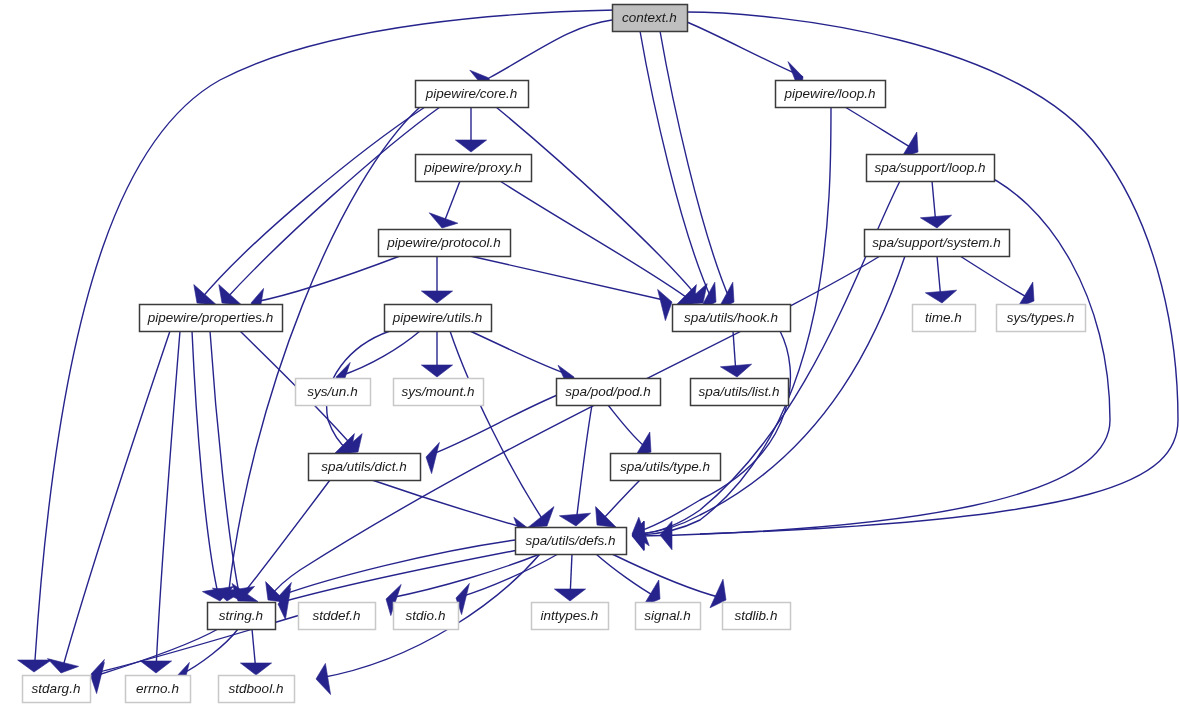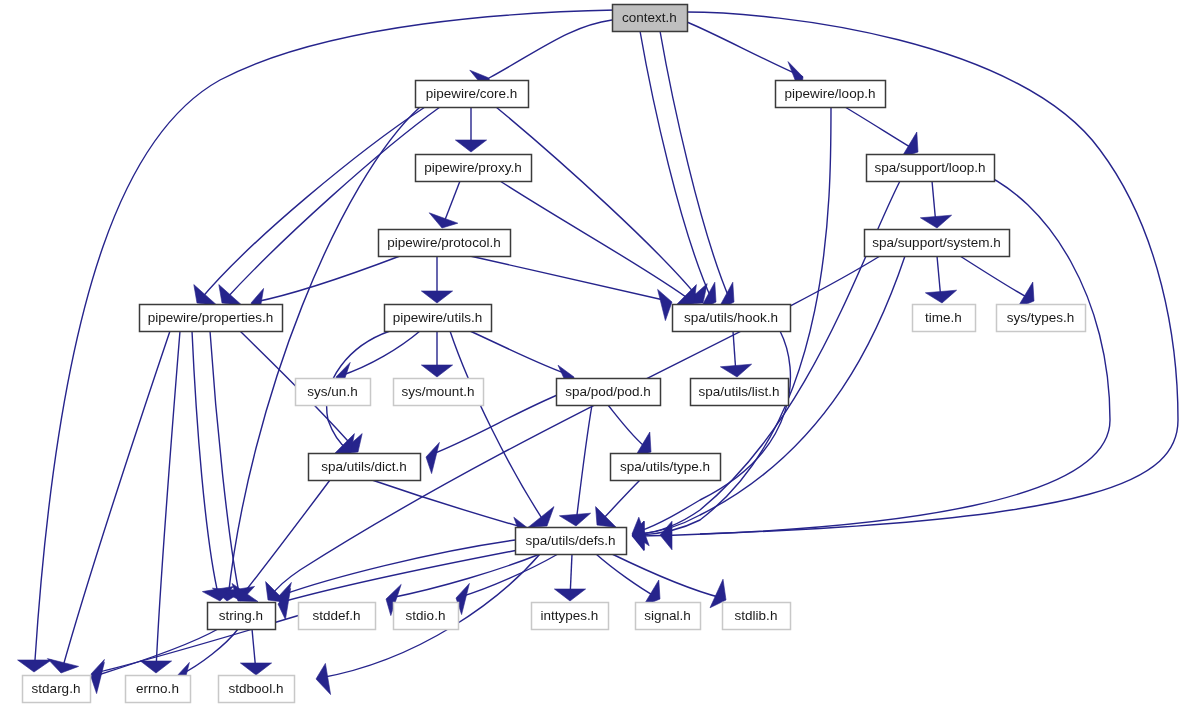--- a/index.html
+++ b/index.html
@@ -6,20 +6,21 @@
     margin: 0;
     padding: 0;
     background: #ffffff;
   }
   #graph-root {
     position: relative;
     width: 1027px;
     height: 709px;
     background: #ffffff;
     font-family: "Liberation Sans", sans-serif;
+    font-style: italic;
   }
   svg#graph-svg {
     position: absolute;
     top: 0; left: 0;
     width: 1179px;
     height: 709px;
     display: block;
   }
   .edge-path {
     fill: none;

